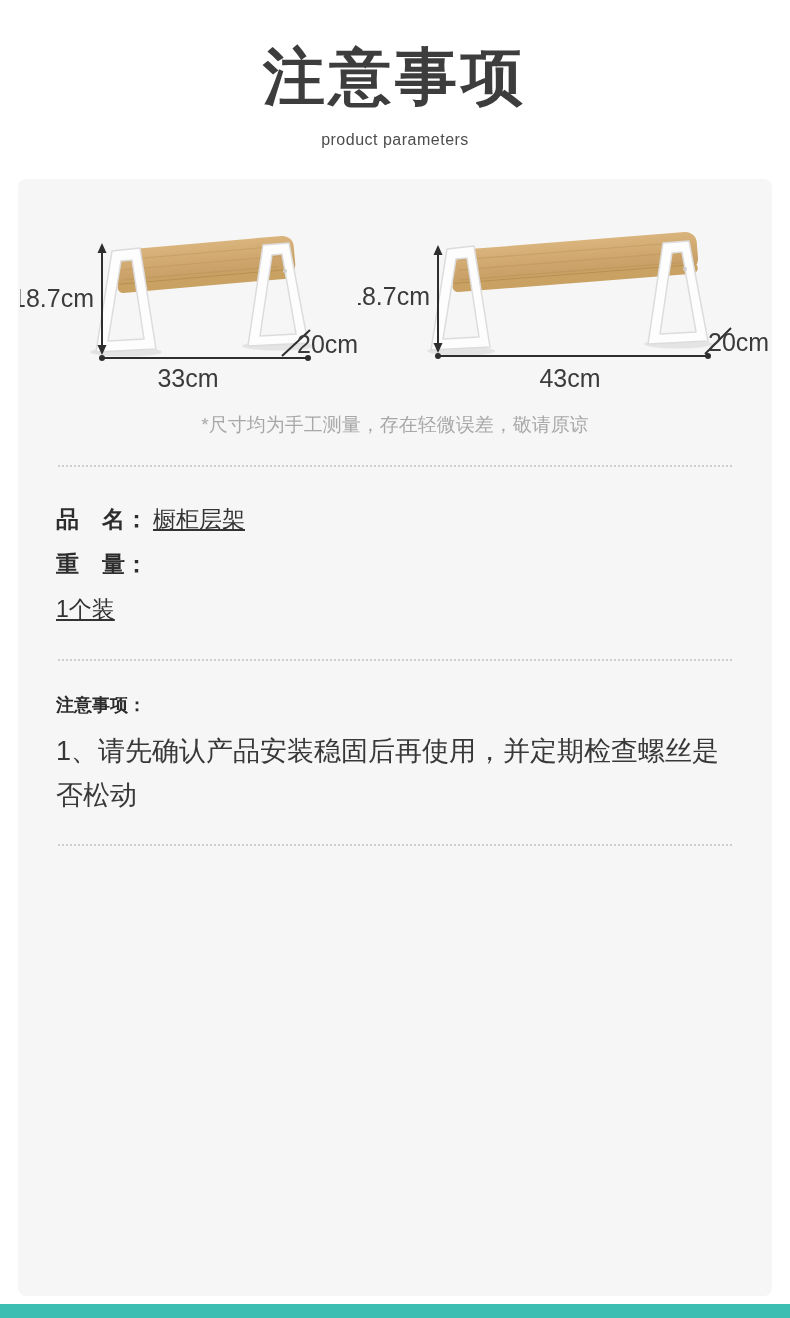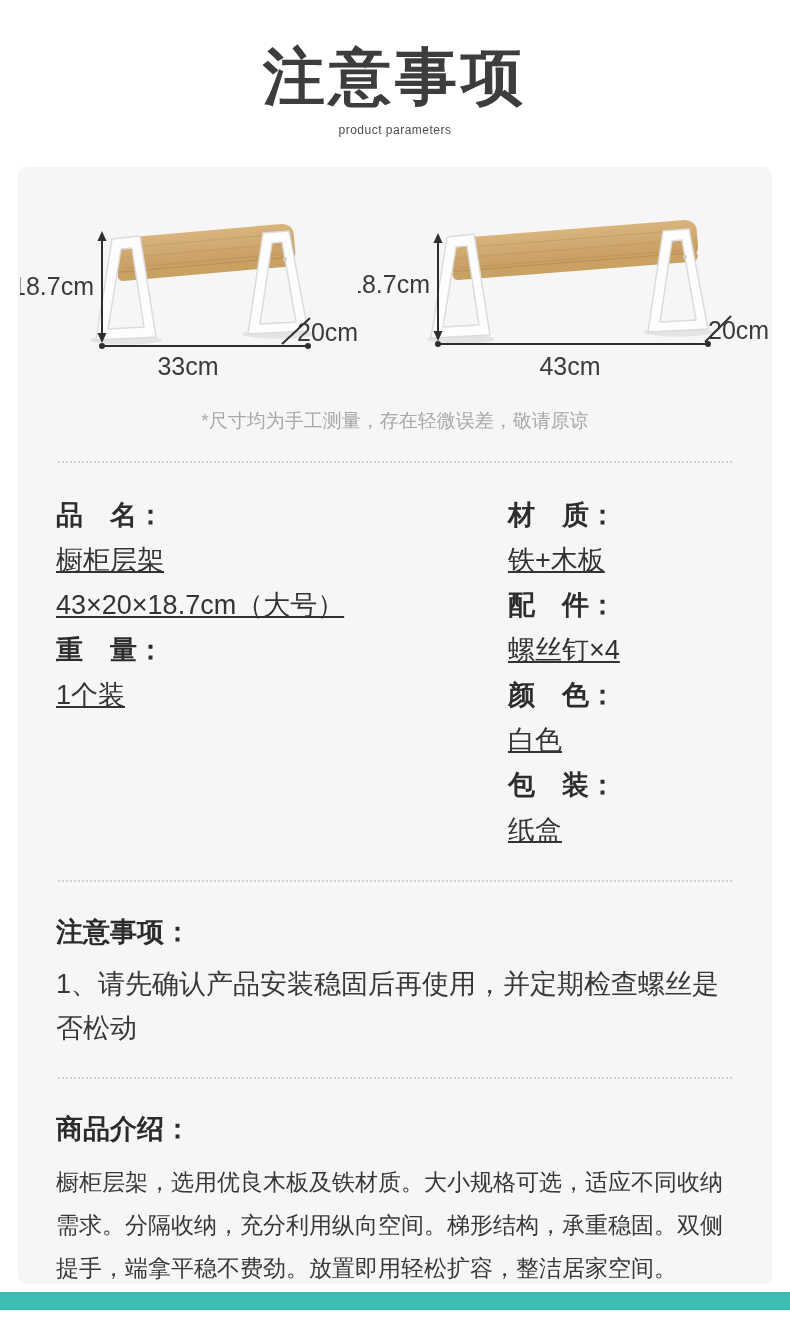--- a/index.html
+++ b/index.html
@@ -14,22 +14,22 @@
   .header{padding-top:44px;text-align:center;}
   .title{
     margin:0;
     font-size:62px;
     font-weight:900;
     letter-spacing:4px;
     color:#3d3d3d;
     line-height:1.05;
   }
   .subtitle{
-    margin-top:14px;
-    font-size:12px;
+    margin-top:22px;
+    font-size:16px;
     letter-spacing:.5px;
     color:#4d4d4d;
   }
   
   .card{
     width:754px;
     margin:30px auto 0;
     background:#f6f6f6;
     border-radius:8px;
     box-sizing:border-box;
@@ -42,55 +42,54 @@
     justify-content:center;
     align-items:flex-start;
   }
   .figures svg{display:block;flex:none;}
   .dim{
     fill:#3b3b3b;
     font-size:25px;
     font-family:"Liberation Sans","DejaVu Sans",sans-serif;
   }
   .note{
-    margin-top:24px;
+    margin-top:16px;
     text-align:center;
     font-size:19px;
     color:#a8a8a8;
   }
   .divider{
     height:0;
     border:0;
     border-top:2px dotted #cfcfcf;
     margin:27px 2px 0;
   }
   
   .specs{
     display:grid;
     grid-template-columns:452px 1fr;
     padding-top:30px;
   }
   .spec-row{
     display:flex;
     line-height:45px;
-    font-size:27px;
+    font-size:23px;
     white-space:nowrap;
-    flex-direction:column;
   }
   .spec-label{
     flex:none;
     width:97px;
     font-weight:700;
     color:#2d2d2d;
   }
   .spec-value{color:#333;text-decoration:underline;}
   
   .section-heading{
     margin:32px 0 0;
-    font-size:27px;
+    font-size:18px;
     font-weight:700;
     color:#2b2b2b;
   }
   .notice-list{margin-top:12px;}
   .notice-item{
     font-size:27px;
     line-height:44px;
     color:#383838;
   }
   .intro-text{
@@ -191,61 +190,35 @@
 
   <div class="divider"></div>
 
   <section class="specs">
     <div>
       <div class="spec-row">
         <span class="spec-label">品　名：</span>
         <span class="spec-value">橱柜层架</span>
       </div>
       <div class="spec-row">
-        <span class="spec-label"></span>
-        <span class="spec-value">43×20×18.7cm（大号）</span>
-      </div>
-      <div class="spec-row">
         <span class="spec-label">重　量：</span>
       </div>
       <div class="spec-row">
         <span class="spec-value">1个装</span>
       </div>
     </div>
-    <div>
-      <div class="spec-row">
-        <span class="spec-label">材　质：</span>
-        <span class="spec-value">铁+木板</span>
-      </div>
-      <div class="spec-row">
-        <span class="spec-label">配　件：</span>
-        <span class="spec-value">螺丝钉×4</span>
-      </div>
-      <div class="spec-row">
-        <span class="spec-label">颜　色：</span>
-        <span class="spec-value">白色</span>
-      </div>
-      <div class="spec-row">
-        <span class="spec-label">包　装：</span>
-        <span class="spec-value">纸盒</span>
-      </div>
-    </div>
   </section>
 
   <div class="divider"></div>
 
   <section>
     <h2 class="section-heading">注意事项：</h2>
     <div class="notice-list">
       <div class="notice-item">1、请先确认产品安装稳固后再使用，并定期检查螺丝是否松动</div>
     </div>
   </section>
 
   <div class="divider"></div>
 
-  <section>
-    <h2 class="section-heading">商品介绍：</h2>
-    <p class="intro-text">橱柜层架，选用优良木板及铁材质。大小规格可选，适应不同收纳需求。分隔收纳，充分利用纵向空间。梯形结构，承重稳固。双侧提手，端拿平稳不费劲。放置即用轻松扩容，整洁居家空间。</p>
-  </section>
 
 </main>
 
 <div class="bottom-bar"></div>
 
 </body></html>

